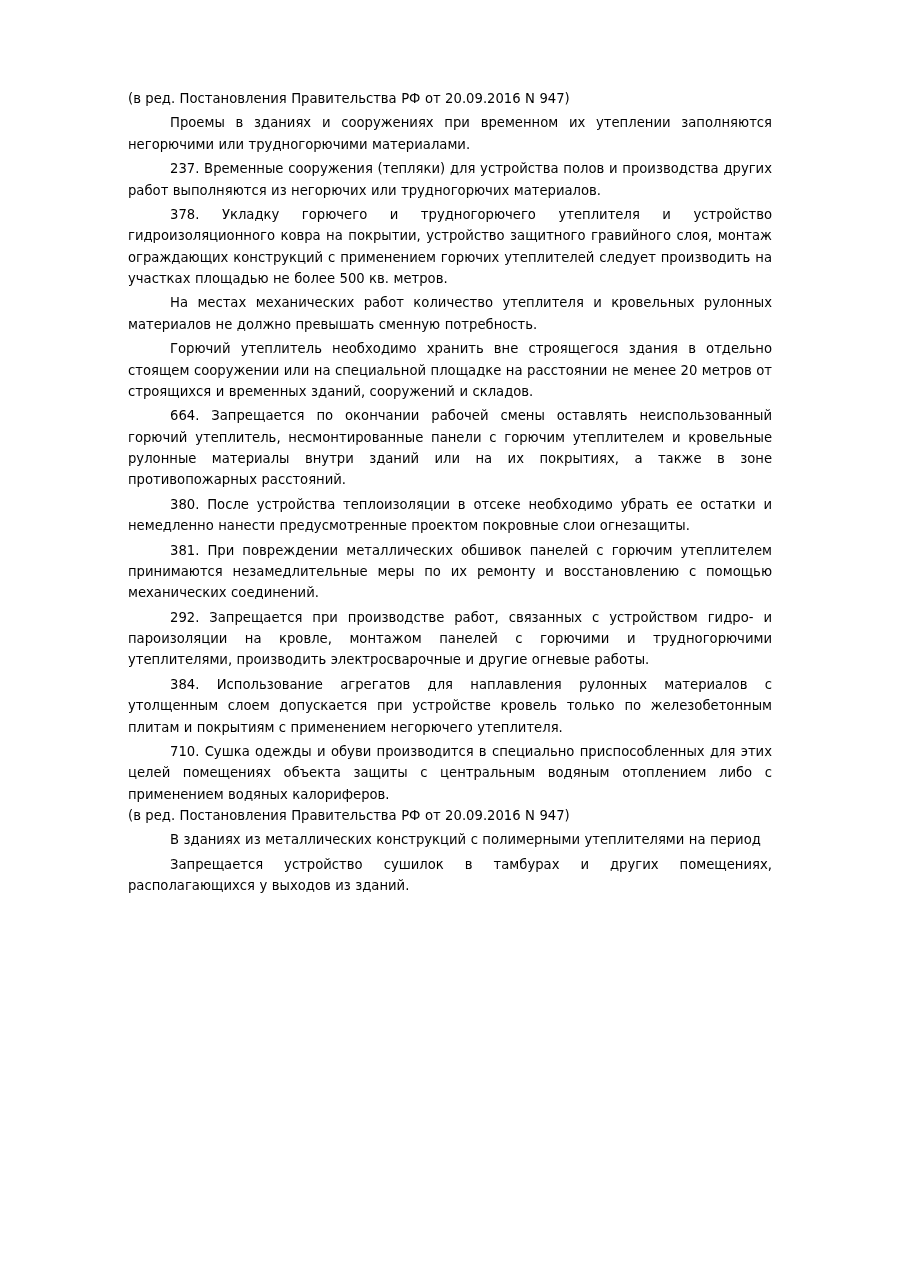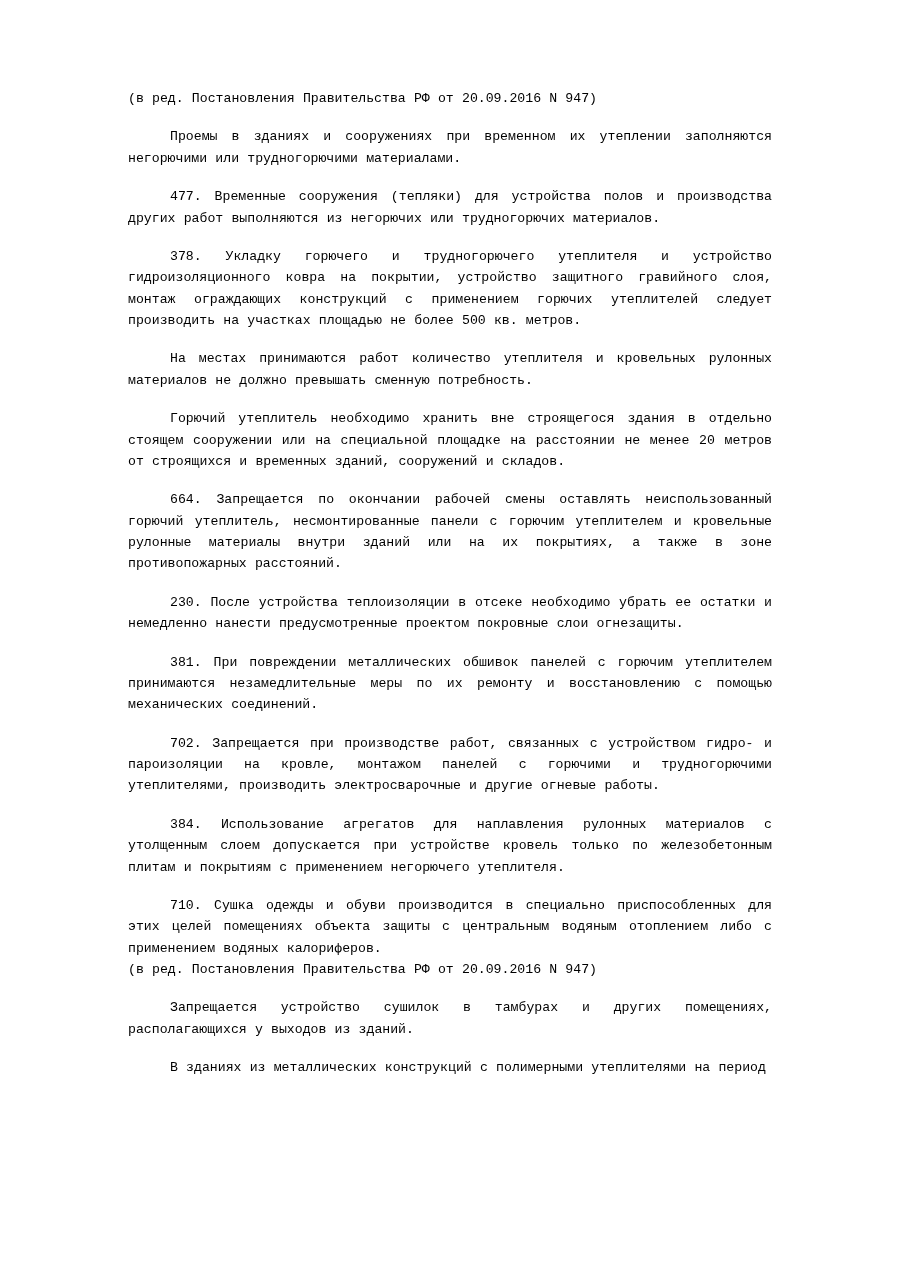--- a/index.html
+++ b/index.html
@@ -16,58 +16,57 @@
   .page {
     position: relative;
     width: 900px;
     min-height: 1273px;
     box-sizing: border-box;
     padding: 88px 128px 40px 128px;
     background: #ffffff;
   }
   .doc-body {
     width: 100%;
-    font-family: Liberation Mono, monospace;
   }
   p {
     margin: 0;
     font-size: 13.2px;
     line-height: 1.62;
     text-align: justify;
     text-justify: inter-word;
     word-spacing: 0.02em;
   }
   p.para {
     text-indent: 42px;
-    margin-top: 17px;
+    margin-top: 3px;
   }
   p.plain {
     text-indent: 0;
     margin-top: 0;
   }
   p.first {
     margin-top: 0;
   }
 </style>
 </head>
 <body>
 
 <div class="page">
   <div class="doc-body">
 
     <p class="plain first">(в ред. Постановления Правительства РФ от 20.09.2016 N 947)</p>
     <p class="para">Проемы в зданиях и сооружениях при временном их утеплении заполняются негорючими или трудногорючими материалами.</p>
-    <p class="para">477. Временные сооружения (тепляки) для устройства полов и производства других работ выполняются из негорючих или трудногорючих материалов.</p>
+    <p class="para">237. Временные сооружения (тепляки) для устройства полов и производства других работ выполняются из негорючих или трудногорючих материалов.</p>
     <p class="para">378. Укладку горючего и трудногорючего утеплителя и устройство гидроизоляционного ковра на покрытии, устройство защитного гравийного слоя, монтаж ограждающих конструкций с применением горючих утеплителей следует производить на участках площадью не более 500 кв. метров.</p>
-    <p class="para">На местах принимаются работ количество утеплителя и кровельных рулонных материалов не должно превышать сменную потребность.</p>
+    <p class="para">На местах механических работ количество утеплителя и кровельных рулонных материалов не должно превышать сменную потребность.</p>
     <p class="para">Горючий утеплитель необходимо хранить вне строящегося здания в отдельно стоящем сооружении или на специальной площадке на расстоянии не менее 20 метров от строящихся и временных зданий, сооружений и складов.</p>
     <p class="para">664. Запрещается по окончании рабочей смены оставлять неиспользованный горючий утеплитель, несмонтированные панели с горючим утеплителем и кровельные рулонные материалы внутри зданий или на их покрытиях, а также в зоне противопожарных расстояний.</p>
-    <p class="para">230. После устройства теплоизоляции в отсеке необходимо убрать ее остатки и немедленно нанести предусмотренные проектом покровные слои огнезащиты.</p>
+    <p class="para">380. После устройства теплоизоляции в отсеке необходимо убрать ее остатки и немедленно нанести предусмотренные проектом покровные слои огнезащиты.</p>
     <p class="para">381. При повреждении металлических обшивок панелей с горючим утеплителем принимаются незамедлительные меры по их ремонту и восстановлению с помощью механических соединений.</p>
-    <p class="para">702. Запрещается при производстве работ, связанных с устройством гидро- и пароизоляции на кровле, монтажом панелей с горючими и трудногорючими утеплителями, производить электросварочные и другие огневые работы.</p>
+    <p class="para">292. Запрещается при производстве работ, связанных с устройством гидро- и пароизоляции на кровле, монтажом панелей с горючими и трудногорючими утеплителями, производить электросварочные и другие огневые работы.</p>
     <p class="para">384. Использование агрегатов для наплавления рулонных материалов с утолщенным слоем допускается при устройстве кровель только по железобетонным плитам и покрытиям с применением негорючего утеплителя.</p>
     <p class="para">710. Сушка одежды и обуви производится в специально приспособленных для этих целей помещениях объекта защиты с центральным водяным отоплением либо с применением водяных калориферов.</p>
     <p class="plain">(в ред. Постановления Правительства РФ от 20.09.2016 N 947)</p>
+    <p class="para">В зданиях из металлических конструкций с полимерными утеплителями на период</p>
     <p class="para">Запрещается устройство сушилок в тамбурах и других помещениях, располагающихся у выходов из зданий.</p>
-    <p class="para">В зданиях из металлических конструкций с полимерными утеплителями на период</p>
 
   </div>
 </div>
 
 </body></html>

